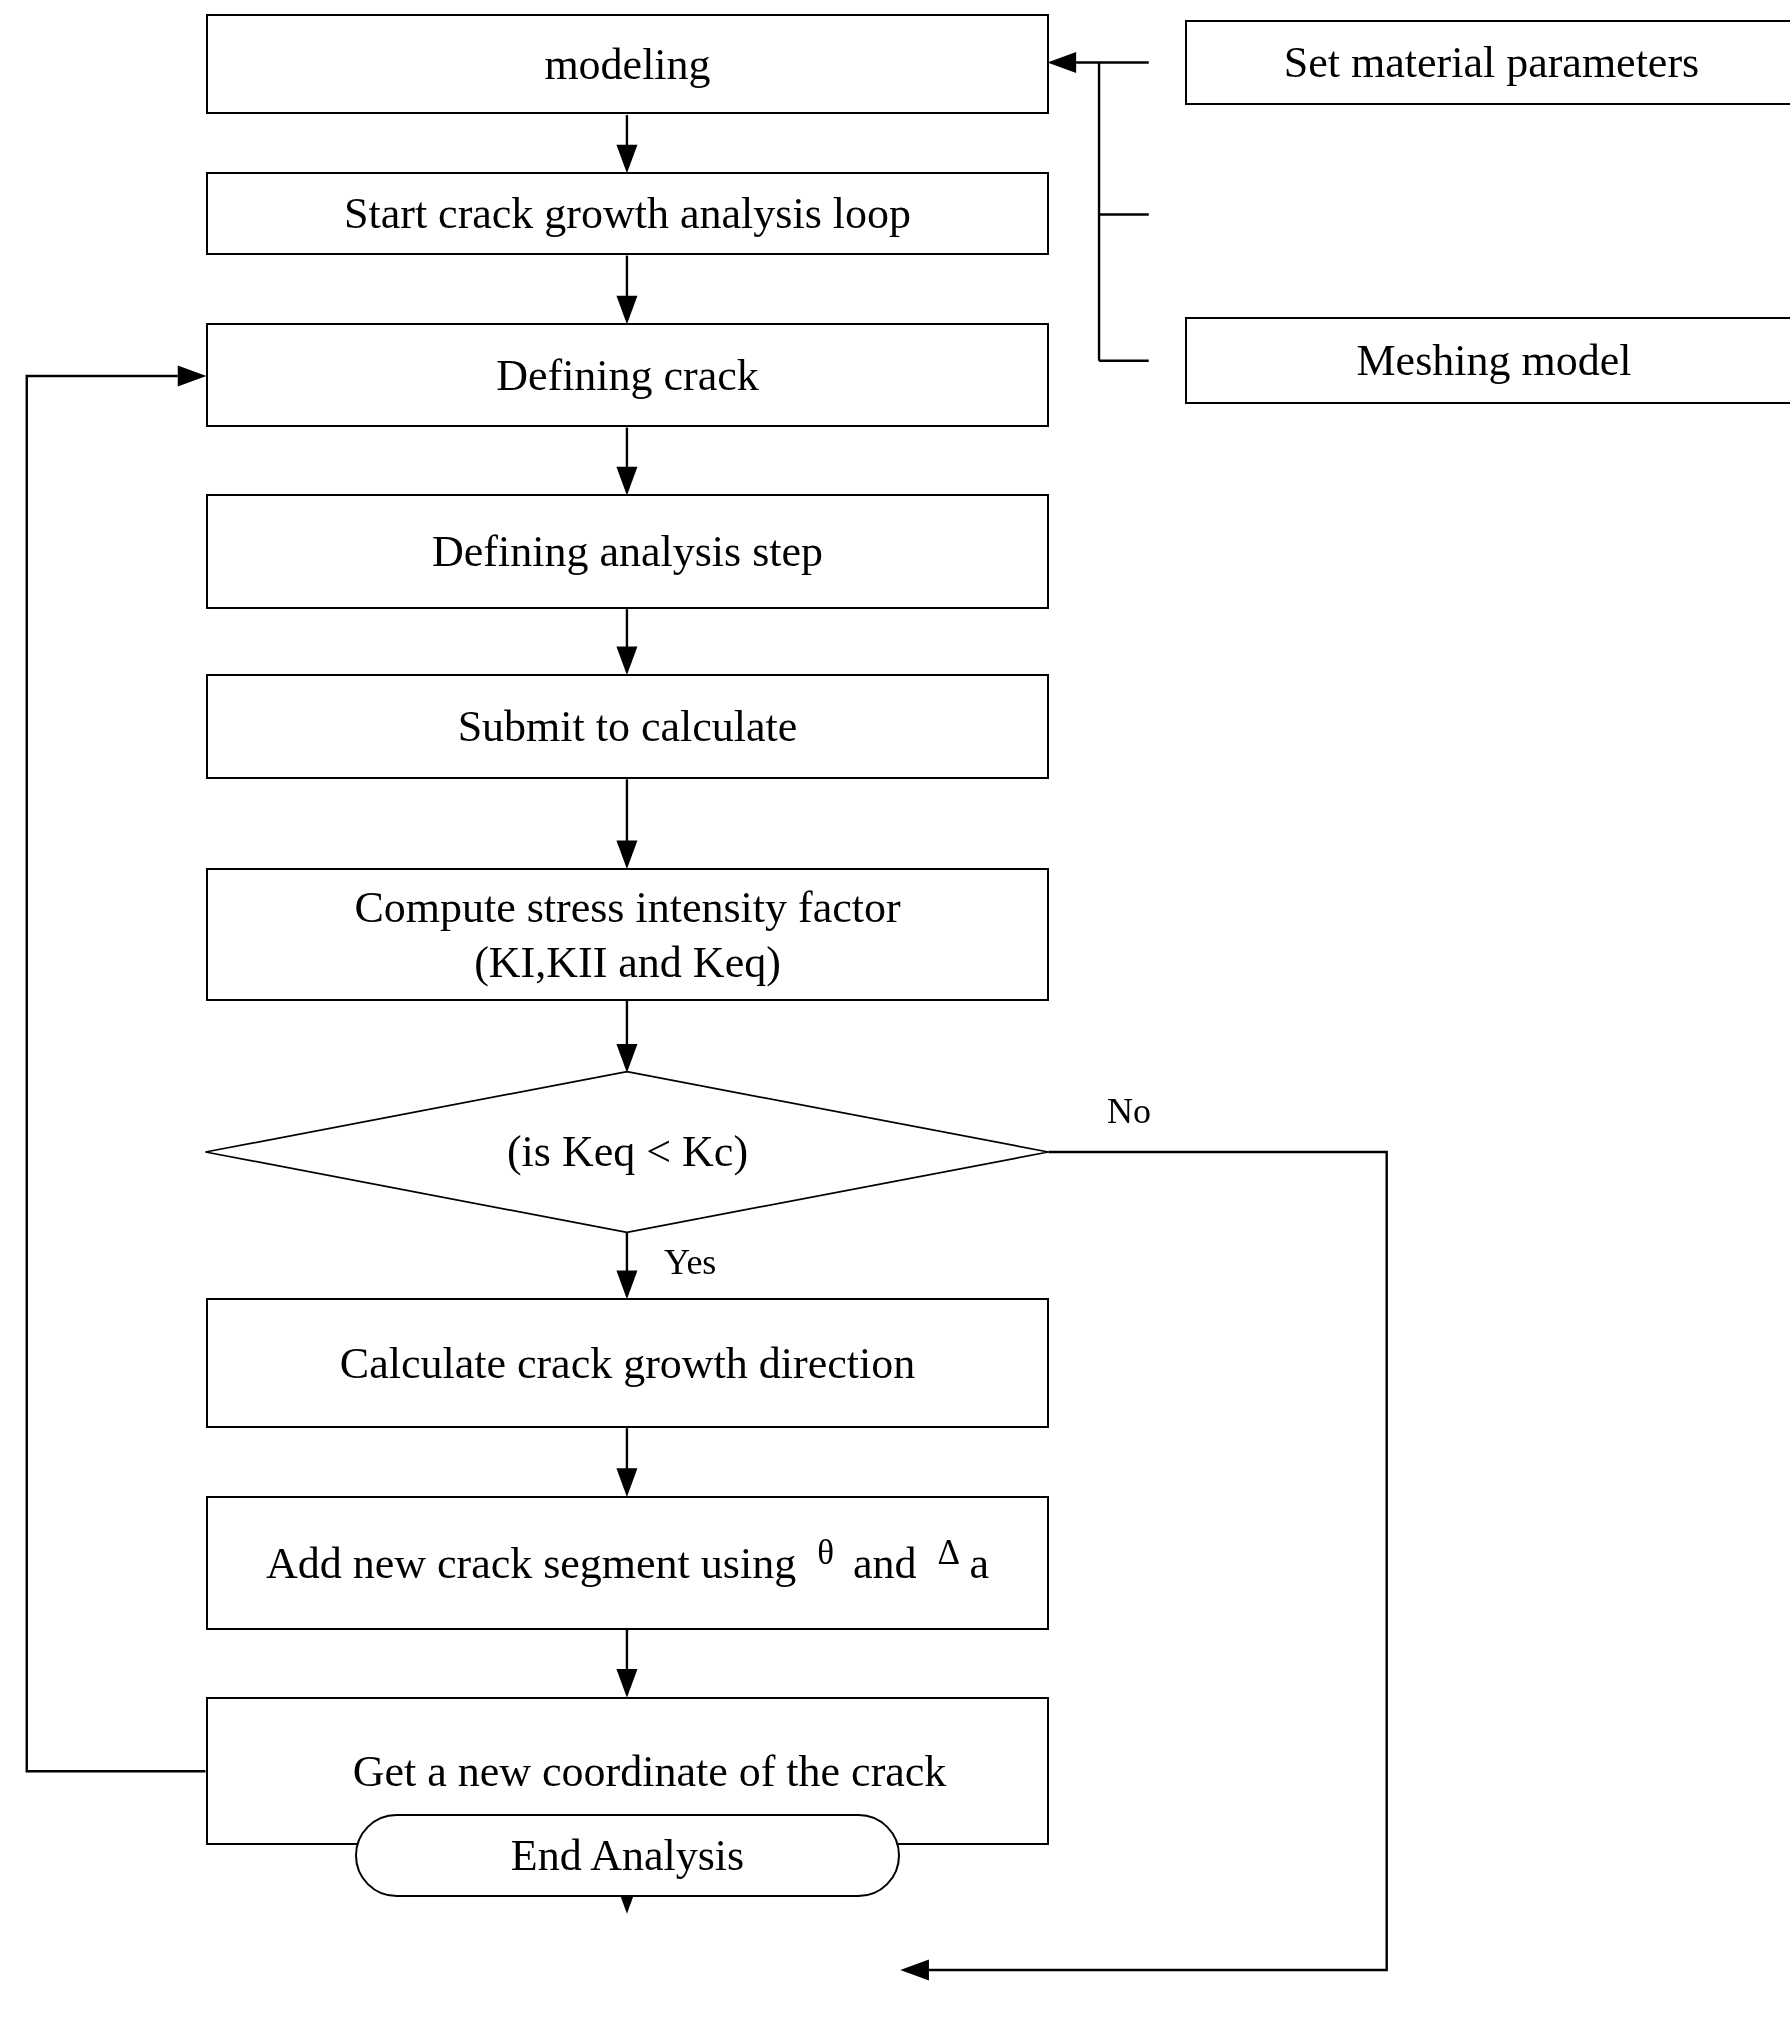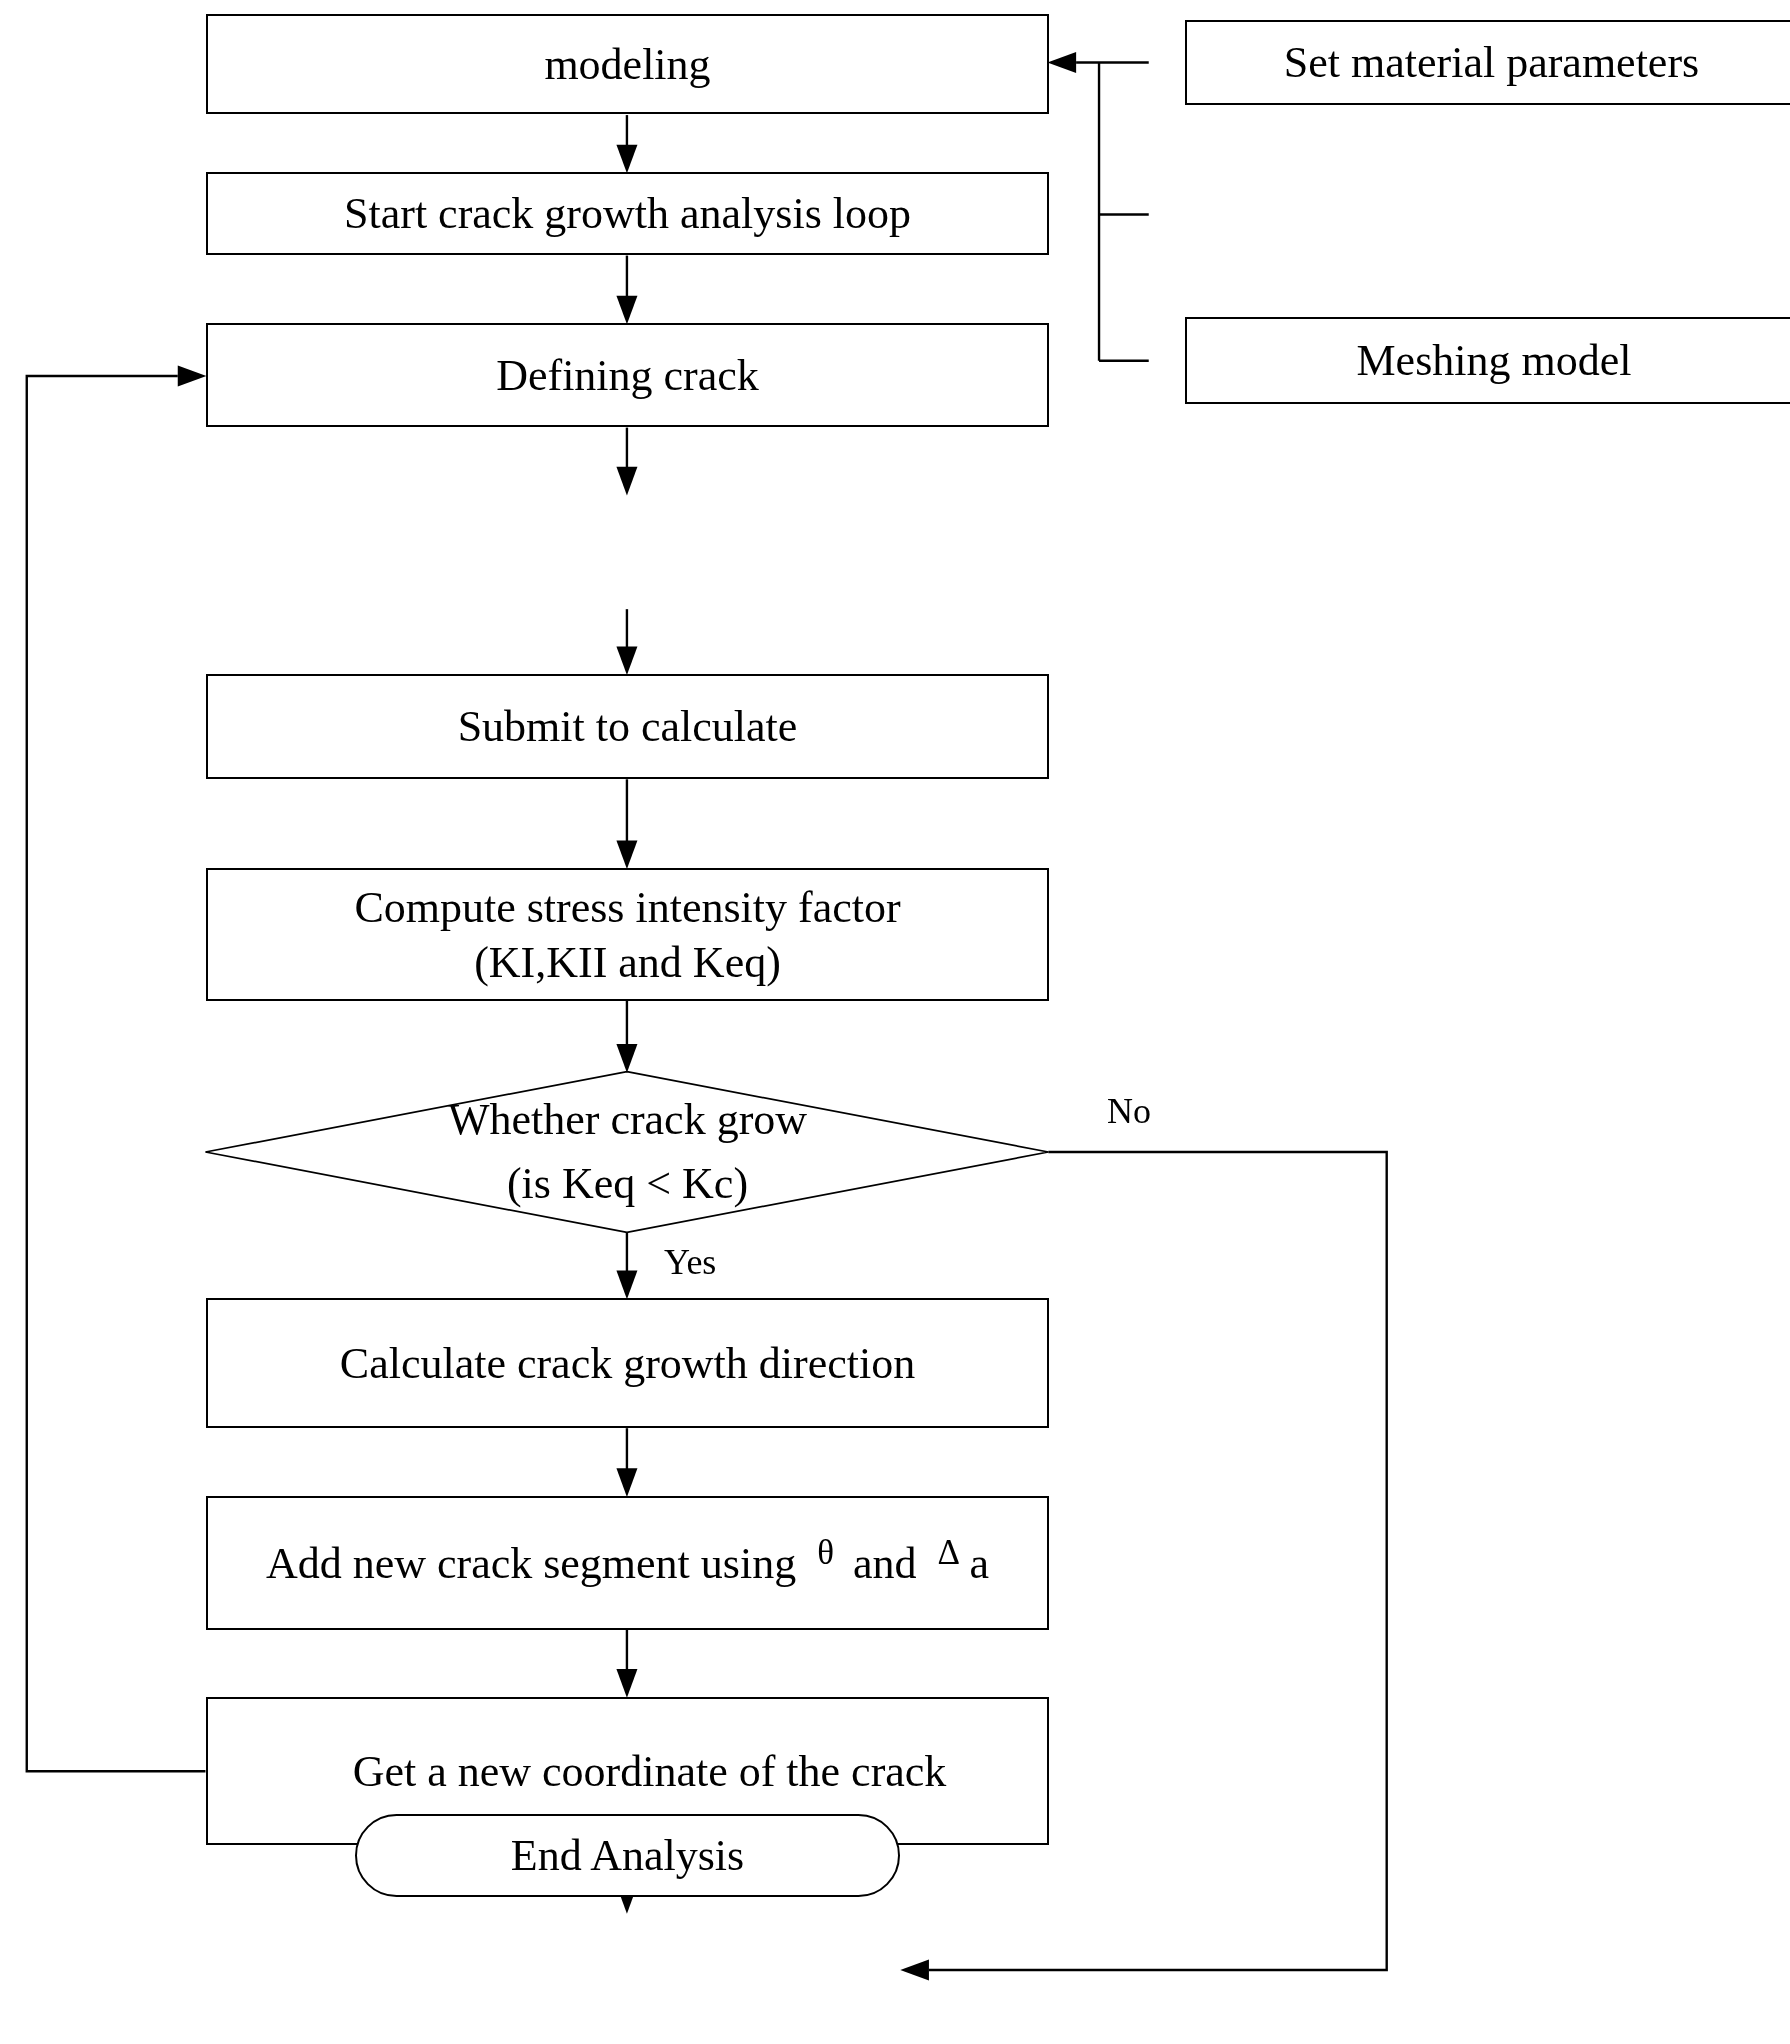--- a/index.html
+++ b/index.html
@@ -131,32 +131,34 @@
   </div>
 
   <div class="node rect" style="left:206px; top:172px; width:843px; height:83px;">
     <span>Start crack growth analysis loop</span>
   </div>
 
   <div class="node rect" style="left:206px; top:323px; width:843px; height:104px;">
     <span>Defining crack</span>
   </div>
 
+  <div class="node rect" style="left:206px; top:494px; width:843px; height:115px;">
+    <span>Defining analysis step</span>
+  </div>
 
   <div class="node rect" style="left:206px; top:674px; width:843px; height:105px;">
     <span>Submit to calculate</span>
   </div>
 
   <div class="node rect two-line" style="left:206px; top:868px; width:843px; height:133px;">
     <span>Compute stress intensity factor</span>
     <span>(KI,KII and Keq)</span>
   </div>
 
   <div class="diamond-label" style="left:245px; top:1081px; width:765px; height:141px;">
-    <span>Whether crack grow</span>
     <span>(is Keq &lt; Kc)</span>
   </div>
 
   <div class="node rect" style="left:206px; top:1298px; width:843px; height:130px;">
     <span>Calculate crack growth direction</span>
   </div>
 
   <div class="node rect" style="left:206px; top:1496px; width:843px; height:134px;">
     <span>Add new crack segment using</span>
     <span class="sym sym-theta">θ</span>

